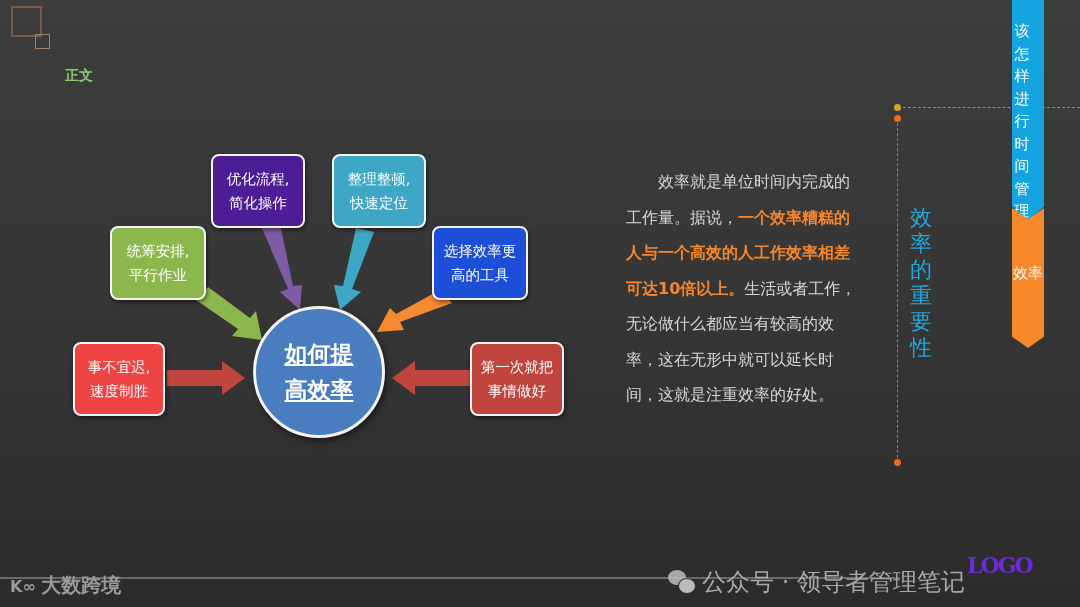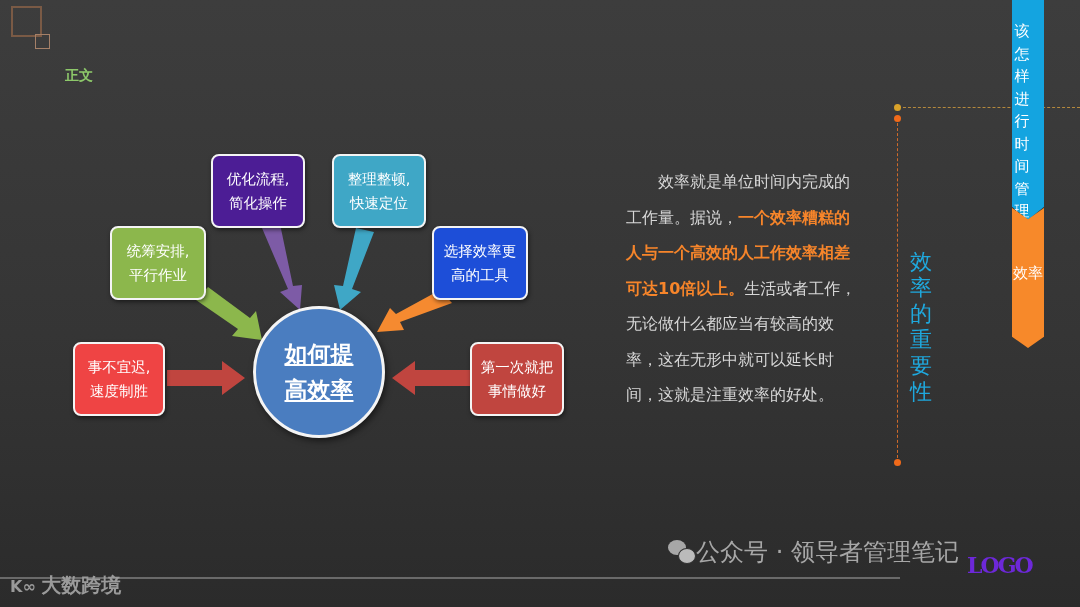--- a/index.html
+++ b/index.html
@@ -32,40 +32,40 @@
     
     .para {
       left: 626px; top: 164px; width: 232px;
       font-size: 16px; line-height: 35.5px; color: #d7d7d7; text-indent: 2em;
     }
     .para .hl { color: #f7852a; font-weight: bold; }
 
     
     .vtitle {
       left: 910px; top: 205px; width: 30px; font-size: 22px; line-height: 26px;
-      color: #1fa8dd; writing-mode: vertical-rl; letter-spacing: 0px; font-weight: 500; margin-top: 44px;
+      color: #1fa8dd; writing-mode: vertical-rl; letter-spacing: 0px; font-weight: 500;
     }
     .dot { width: 7px; height: 7px; border-radius: 50%; }
 
     
     .rib-blue {
       left: 1012px; top: 0; width: 32px; height: 220px; background: #14a4e0;
       clip-path: polygon(0 0, 100% 0, 100% 94%, 50% 100%, 0 94%);
     }
     .rib-blue-text { left: 1012px; top: 20px; width: 20px; color: #fff; font-size: 15px; line-height: 22.5px; text-align: center; }
     .rib-orange {
       left: 1012px; top: 208px; width: 32px; height: 140px; background: #f7892a;
       clip-path: polygon(0 0, 50% 8%, 100% 0, 100% 92%, 50% 100%, 0 92%);
     }
     .rib-orange-text { left: 1012px; top: 262px; width: 32px; color: #fff; font-size: 15px; line-height: 22px; text-align: center; }
 
     
     .footer-line { left: 0; top: 577px; width: 900px; height: 2px; background: #6a6a6a; }
     .brand { left: 10px; top: 572px; color: #9a9a9a; font-size: 20px; font-weight: bold; }
-    .watermark { left: 668px; top: 536px; color: #bdbdbd; font-size: 24px; display: flex; align-items: center; opacity: .85; justify-content: flex-end; }
+    .watermark { left: 668px; top: 566px; color: #bdbdbd; font-size: 24px; display: flex; align-items: center; gap: 6px; opacity: .85; justify-content: flex-end; }
     .logo { left: 935px; top: 552px; color: #6d28d9; font-size: 22px; font-family: "DejaVu Serif", serif; font-weight: bold; letter-spacing: -2px; margin-left: 32px; }
   </style>
 </head>
 <body>
 
 <div class="abs deco-sq-big"></div>
 <div class="abs deco-sq-small"></div>
 <div class="abs section-label">正文</div>
 
 <svg class="arrows" width="600" height="480">

